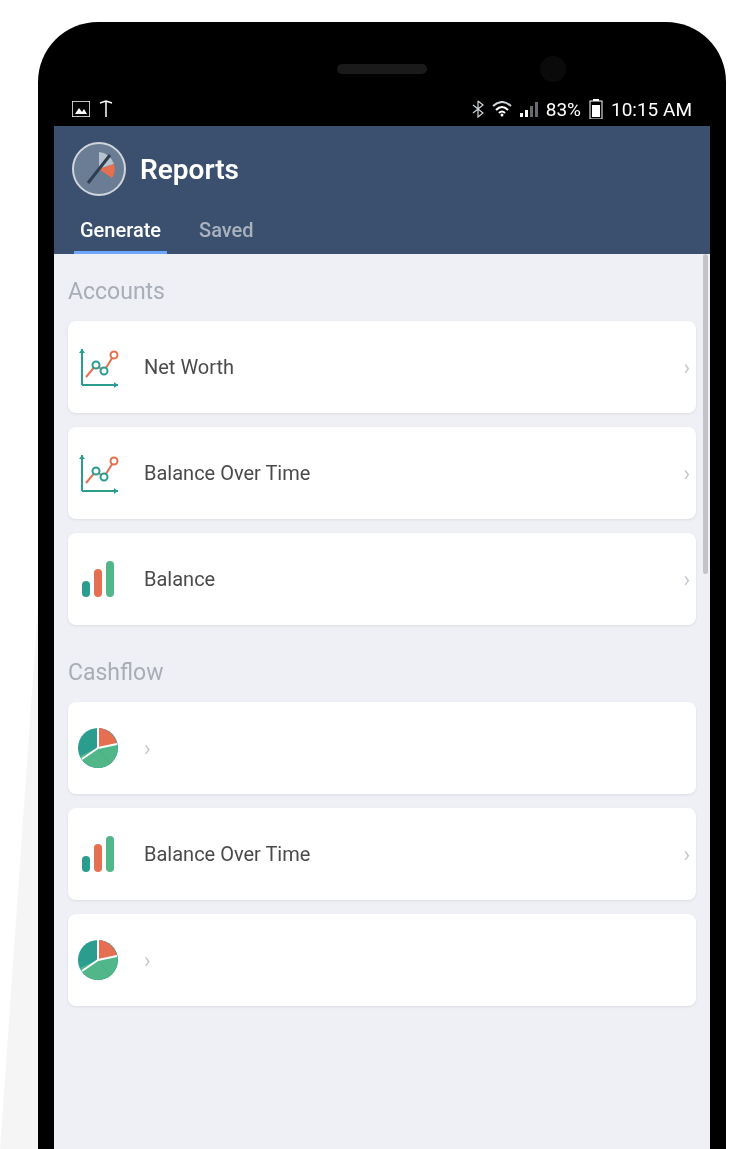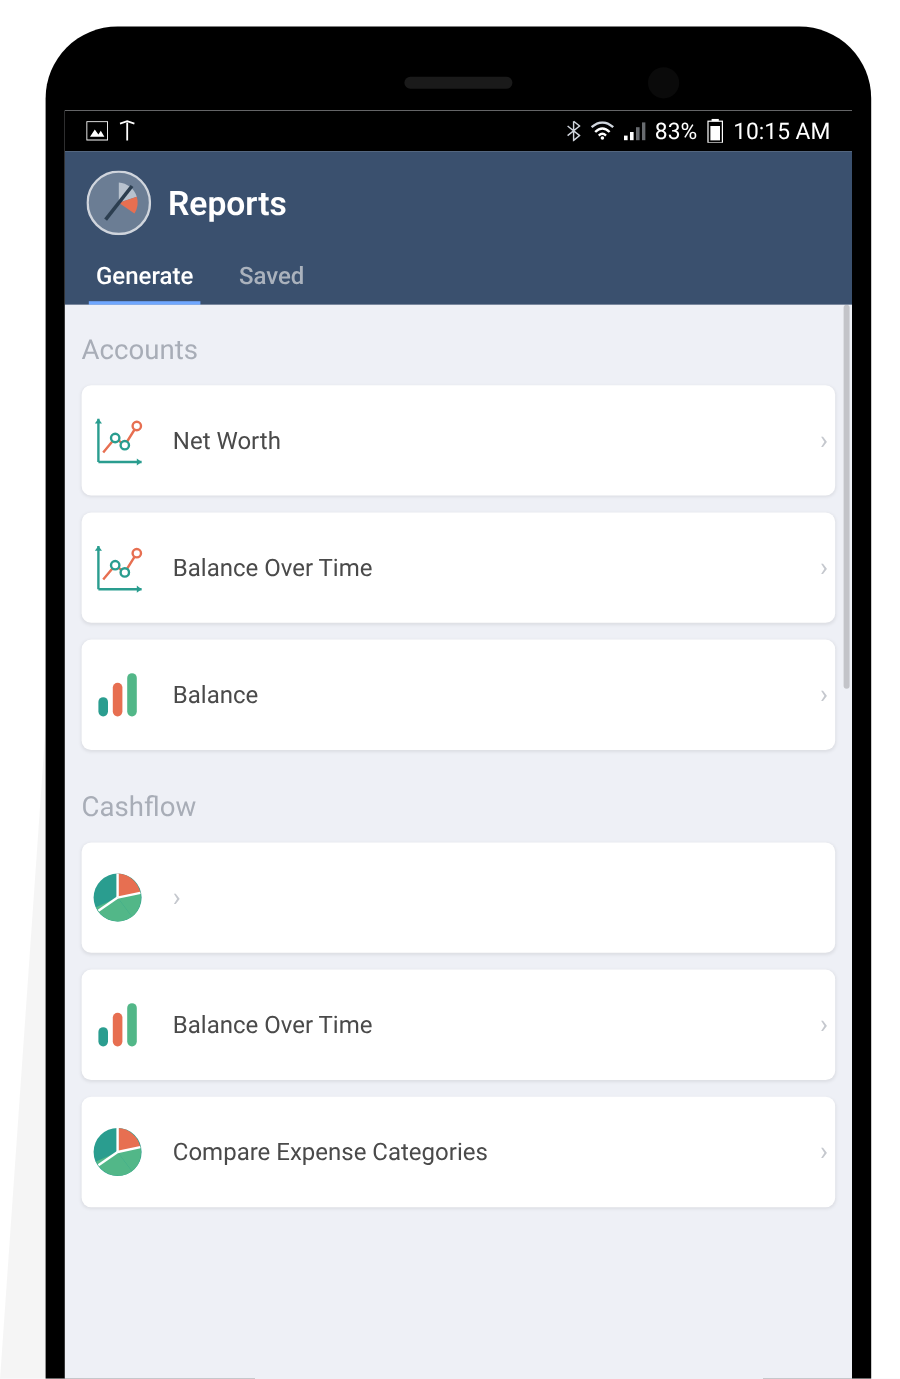--- a/index.html
+++ b/index.html
@@ -308,19 +308,18 @@
       <div class="card">
         <svg class="card-icon" viewBox="0 0 48 48">
           <circle cx="24" cy="24" r="20" fill="#2a9d8f"></circle>
           <path d="M24 24 L24 4 A20 20 0 0 1 43 20 Z" fill="#e76f51"></path>
           <path d="M24 24 L43 20 A20 20 0 0 1 36 40 Z" fill="#52b788"></path>
           <path d="M24 24 L36 40 A20 20 0 0 1 6 32 Z" fill="#52b788"></path>
           <line x1="24" y1="24" x2="24" y2="4" stroke="#fff" stroke-width="2"></line>
           <line x1="24" y1="24" x2="43" y2="20" stroke="#fff" stroke-width="2"></line>
           <line x1="24" y1="24" x2="8" y2="35" stroke="#fff" stroke-width="2"></line>
         </svg>
-        <div class="card-label">Compare Expense Categories</div>
         <div class="chevron">›</div>
       </div>
 
     </div>
   </div>
 </div>
 
 </body></html>

